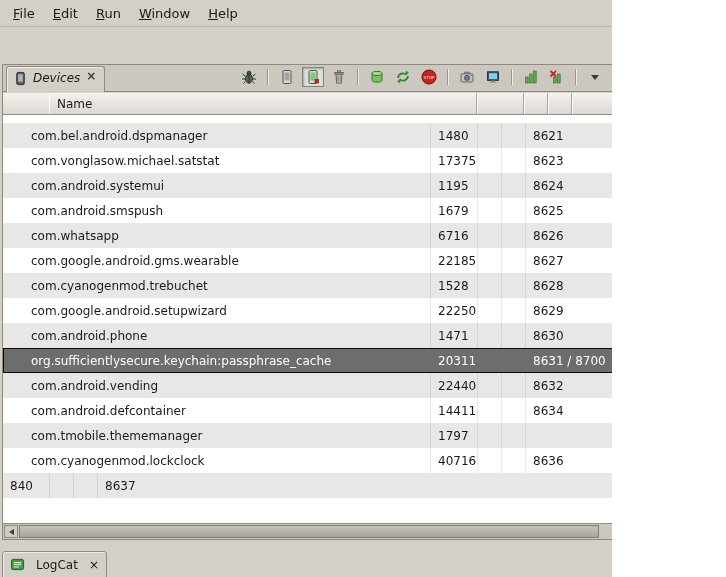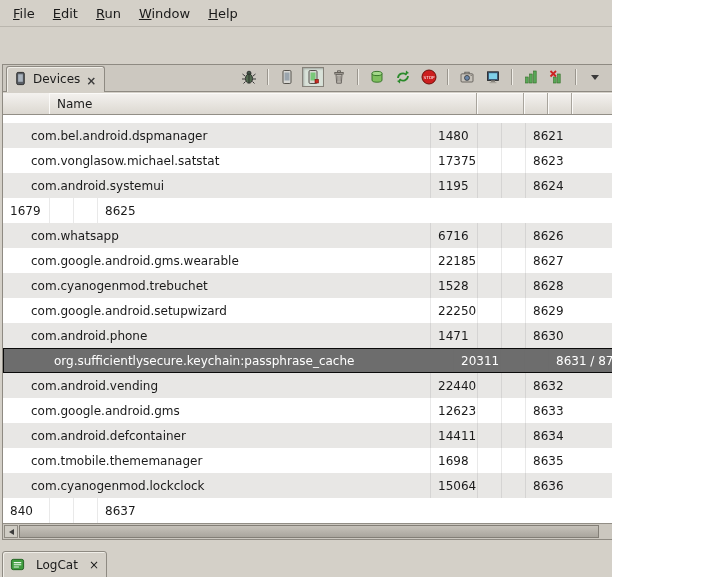--- a/index.html
+++ b/index.html
@@ -16,24 +16,24 @@
   .toolbar-strip { position:absolute; left:0; top:27px; right:0; height:36px; background:#d4d0c8; }
 
   
   .panel { position:absolute; top:64px; height:476px; border:1px solid #8e8a82; background:#d4d0c8; overflow:hidden; }
   .devices-panel { left:2px; width:664px; }
   .threads-panel { left:672px; width:54px; }
   .sash { position:absolute; left:666px; top:64px; width:6px; height:476px; background:#d4d0c8; }
 
   .tabrow { position:relative; height:27px; background:#ccc8c0; border-bottom:1px solid #8e8a82;
             display:flex; align-items:flex-end; }
-  .tab { position:relative; top:1px; display:flex; align-items:flex-end; gap:5px; margin-left:3px;
+  .tab { position:relative; top:1px; display:flex; align-items:flex-start; gap:5px; margin-left:3px;
          padding:4px 7px 6px 6px; background:#d4d0c8; border:1px solid #8e8a82; border-bottom:none;
          border-top-left-radius:3px; border-top-right-radius:3px; box-shadow:inset 1px 1px 0 #f0eee8;
-         white-space:nowrap; }
+         white-space:nowrap;font-style:italic; }
   .tab .close { font-weight:bold; color:#3c3c3c; font-size:12px; line-height:10px; padding:0 1px; cursor:default; }
 
   
   .tools { margin-left:auto; display:flex; align-items:center; padding:0 5px 4px 0; }
   .tbtn { width:22px; height:20px; display:flex; align-items:center; justify-content:center; margin:0 2px; }
   .tbtn.pressed { border:1px solid #86827a; background:#d9e2d9; box-shadow:inset 1px 1px 2px rgba(0,0,0,.25); }
   .tsep { width:2px; height:16px; border-left:1px solid #9a968e; border-right:1px solid #efede7; margin:0 5px; }
   .tri-down { width:0; height:0; border-left:4px solid transparent; border-right:4px solid transparent; border-top:5px solid #3a3a3a; }
   .min-glyph { width:9px; height:3px; border-bottom:2px solid #3a3a3a; }
   .max-glyph { width:10px; height:9px; border:1px solid #3a3a3a; border-top:3px solid #3a3a3a; }
@@ -43,21 +43,21 @@
   .thead { position:absolute; left:0; top:0; right:16px; height:22px; display:flex;
            background:linear-gradient(#f4f2ef,#dcd8d1); border-bottom:1px solid #928e86; }
   .th { display:flex; align-items:center; padding-left:8px; border-right:1px solid #a8a49c;
         box-shadow:inset 1px 1px 0 #fbfaf8; height:100%; }
   .th.name { width:428px;margin-left:46px; } .th.pid { width:47px; } .th.c3 { width:24px; } .th.c4 { width:24px; } .th.port { flex:1; border-right:none; }
 
   .rows { position:absolute; left:0; top:22px; right:16px; bottom:16px; background:#fff; overflow:hidden; }
   .row { display:flex; height:25px; align-items:center; }
   .row.partial { height:8px; background:#fff; }
   .rows > .row:nth-child(even) { background:#e8e7e5; }
-  .rows > .row.selected { background:#6d6d6d; color:#fff; outline:1px solid #0a0a0a; outline-offset:-1px;padding-left:23px; }
+  .rows > .row.selected { background:#6d6d6d; color:#fff; outline:1px solid #0a0a0a; outline-offset:-1px; }
   .cell { height:100%; display:flex; align-items:center; border-right:1px solid rgba(110,110,110,.15); overflow:hidden; white-space:nowrap; }
   .cell.name { width:428px; padding-left:28px;text-align:center; }
   .cell.pid { width:47px; padding-left:7px; }
   .cell.c3 { width:24px; } .cell.c4 { width:24px; }
   .cell.port { flex:1; padding-left:7px; border-right:none; }
 
   
   .vscroll { position:absolute; top:0; right:0; bottom:16px; width:16px; background:#cbc7bf; border-left:1px solid #928e86; }
   .hscroll { position:absolute; left:0; bottom:0; right:16px; height:16px; background:#cbc7bf; border-top:1px solid #928e86; }
   .corner  { position:absolute; right:0; bottom:0; width:16px; height:16px; background:#d4d0c8; border-left:1px solid #928e86; border-top:1px solid #928e86; }
@@ -238,20 +238,21 @@
             <div class="cell port">8623</div>
           </div>
           <div class="row">
             <div class="cell name">com.android.systemui</div>
             <div class="cell pid">1195</div>
             <div class="cell c3"></div>
             <div class="cell c4"></div>
             <div class="cell port">8624</div>
           </div>
           <div class="row">
+            <div class="cell name">com.android.smspush</div>
             <div class="cell pid">1679</div>
             <div class="cell c3"></div>
             <div class="cell c4"></div>
             <div class="cell port">8625</div>
           </div>
           <div class="row">
             <div class="cell name">com.whatsapp</div>
             <div class="cell pid">6716</div>
             <div class="cell c3"></div>
             <div class="cell c4"></div>
@@ -293,43 +294,35 @@
             <div class="cell port">8631 / 8700</div>
           </div>
           <div class="row">
             <div class="cell name">com.android.vending</div>
             <div class="cell pid">22440</div>
             <div class="cell c3"></div>
             <div class="cell c4"></div>
             <div class="cell port">8632</div>
           </div>
           <div class="row">
-            <div class="cell name">com.google.android.gms</div>
-            <div class="cell pid">12623</div>
-            <div class="cell c3"></div>
-            <div class="cell c4"></div>
-            <div class="cell port">8633</div>
-          </div>
-          <div class="row">
             <div class="cell name">com.android.defcontainer</div>
             <div class="cell pid">14411</div>
             <div class="cell c3"></div>
             <div class="cell c4"></div>
             <div class="cell port">8634</div>
           </div>
           <div class="row">
             <div class="cell name">com.tmobile.thememanager</div>
-            <div class="cell pid">1698</div>
-            <div class="cell c3"></div>
-            <div class="cell c4"></div>
-            <div class="cell port">8635</div>
+            <div class="cell pid">1797</div>
+            <div class="cell c3"></div>
+            <div class="cell c4"></div>
           </div>
           <div class="row">
             <div class="cell name">com.cyanogenmod.lockclock</div>
-            <div class="cell pid">15064</div>
+            <div class="cell pid">40716</div>
             <div class="cell c3"></div>
             <div class="cell c4"></div>
             <div class="cell port">8636</div>
           </div>
           <div class="row">
             <div class="cell pid">840</div>
             <div class="cell c3"></div>
             <div class="cell c4"></div>
             <div class="cell port">8637</div>
           </div>

